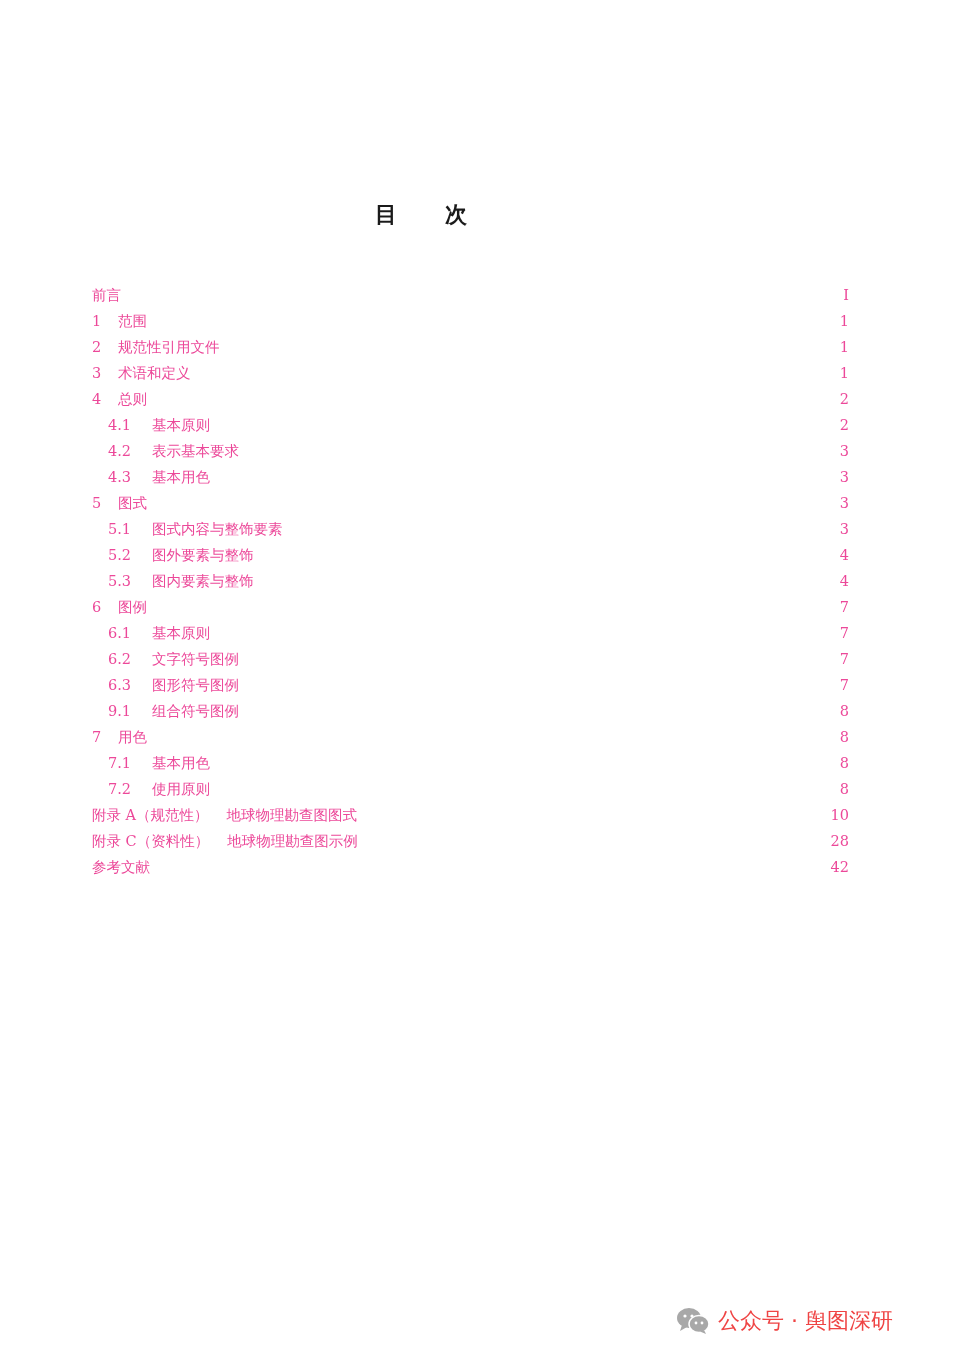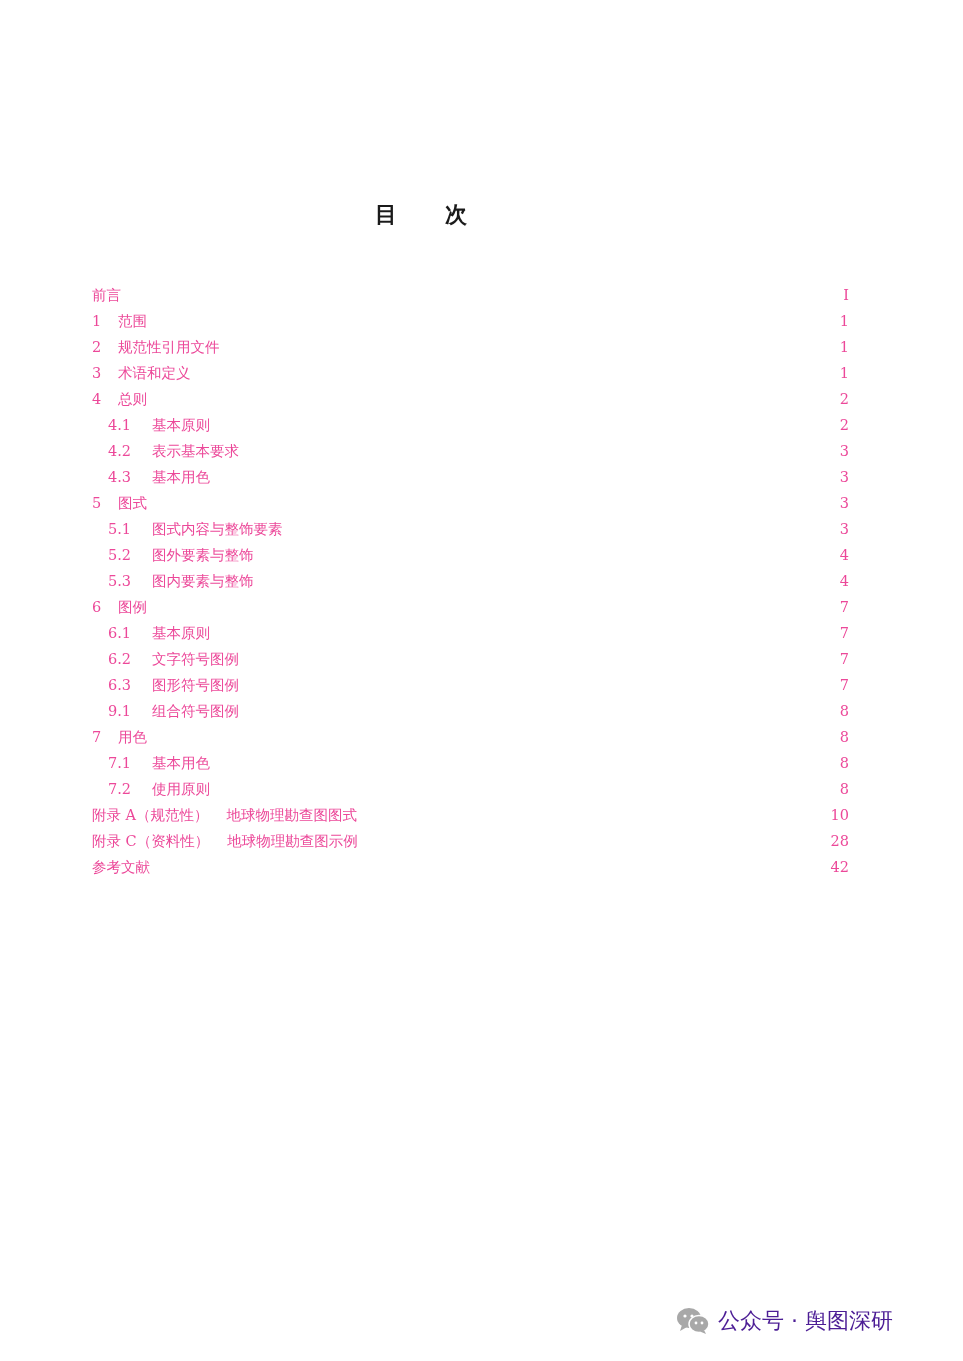--- a/index.html
+++ b/index.html
@@ -32,21 +32,21 @@
   .dots {
     flex: 1; margin: 0 4px; height: 26px;
     background-image: radial-gradient(circle, #444 0.9px, transparent 1.2px);
     background-size: 5.3px 26px; background-repeat: repeat-x;
     background-position: left 15px;
   }
   .dots.pad { margin-left: 14px; }
   .page { min-width: 18px; text-align: right; white-space: nowrap; }
   .watermark {
     position: absolute; left: 676px; top: 1306px; display: flex; align-items: center;
-    font-family: "DejaVu Sans", sans-serif; font-size: 22px; color: #4c1d95;
+    font-family: "DejaVu Sans", sans-serif; font-size: 22px; color: #ef4444;
   }
   .watermark svg { margin-right: 8px; }
 </style>
 </head>
 <body>
 
 <div class="title">
   <span>目</span><span class="gap"></span><span>次</span>
 </div>
 

